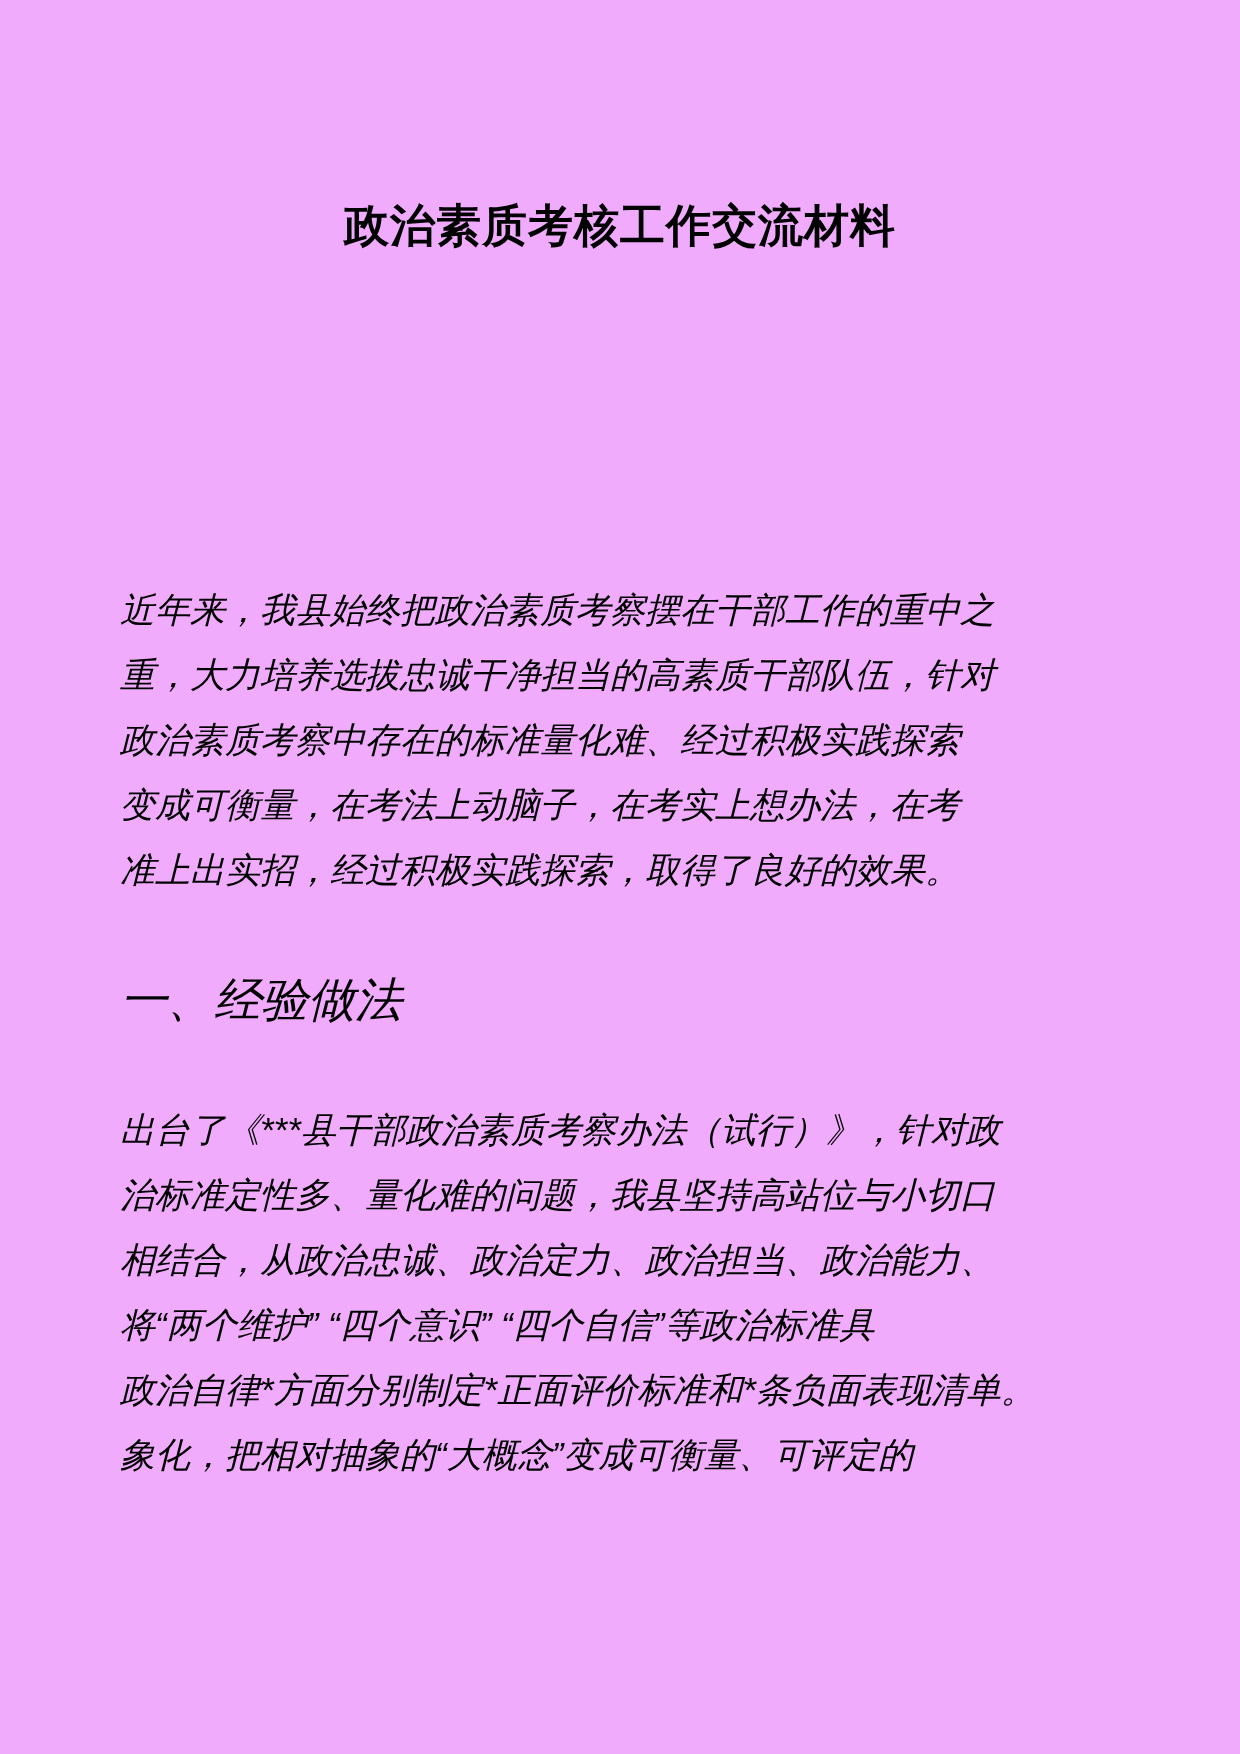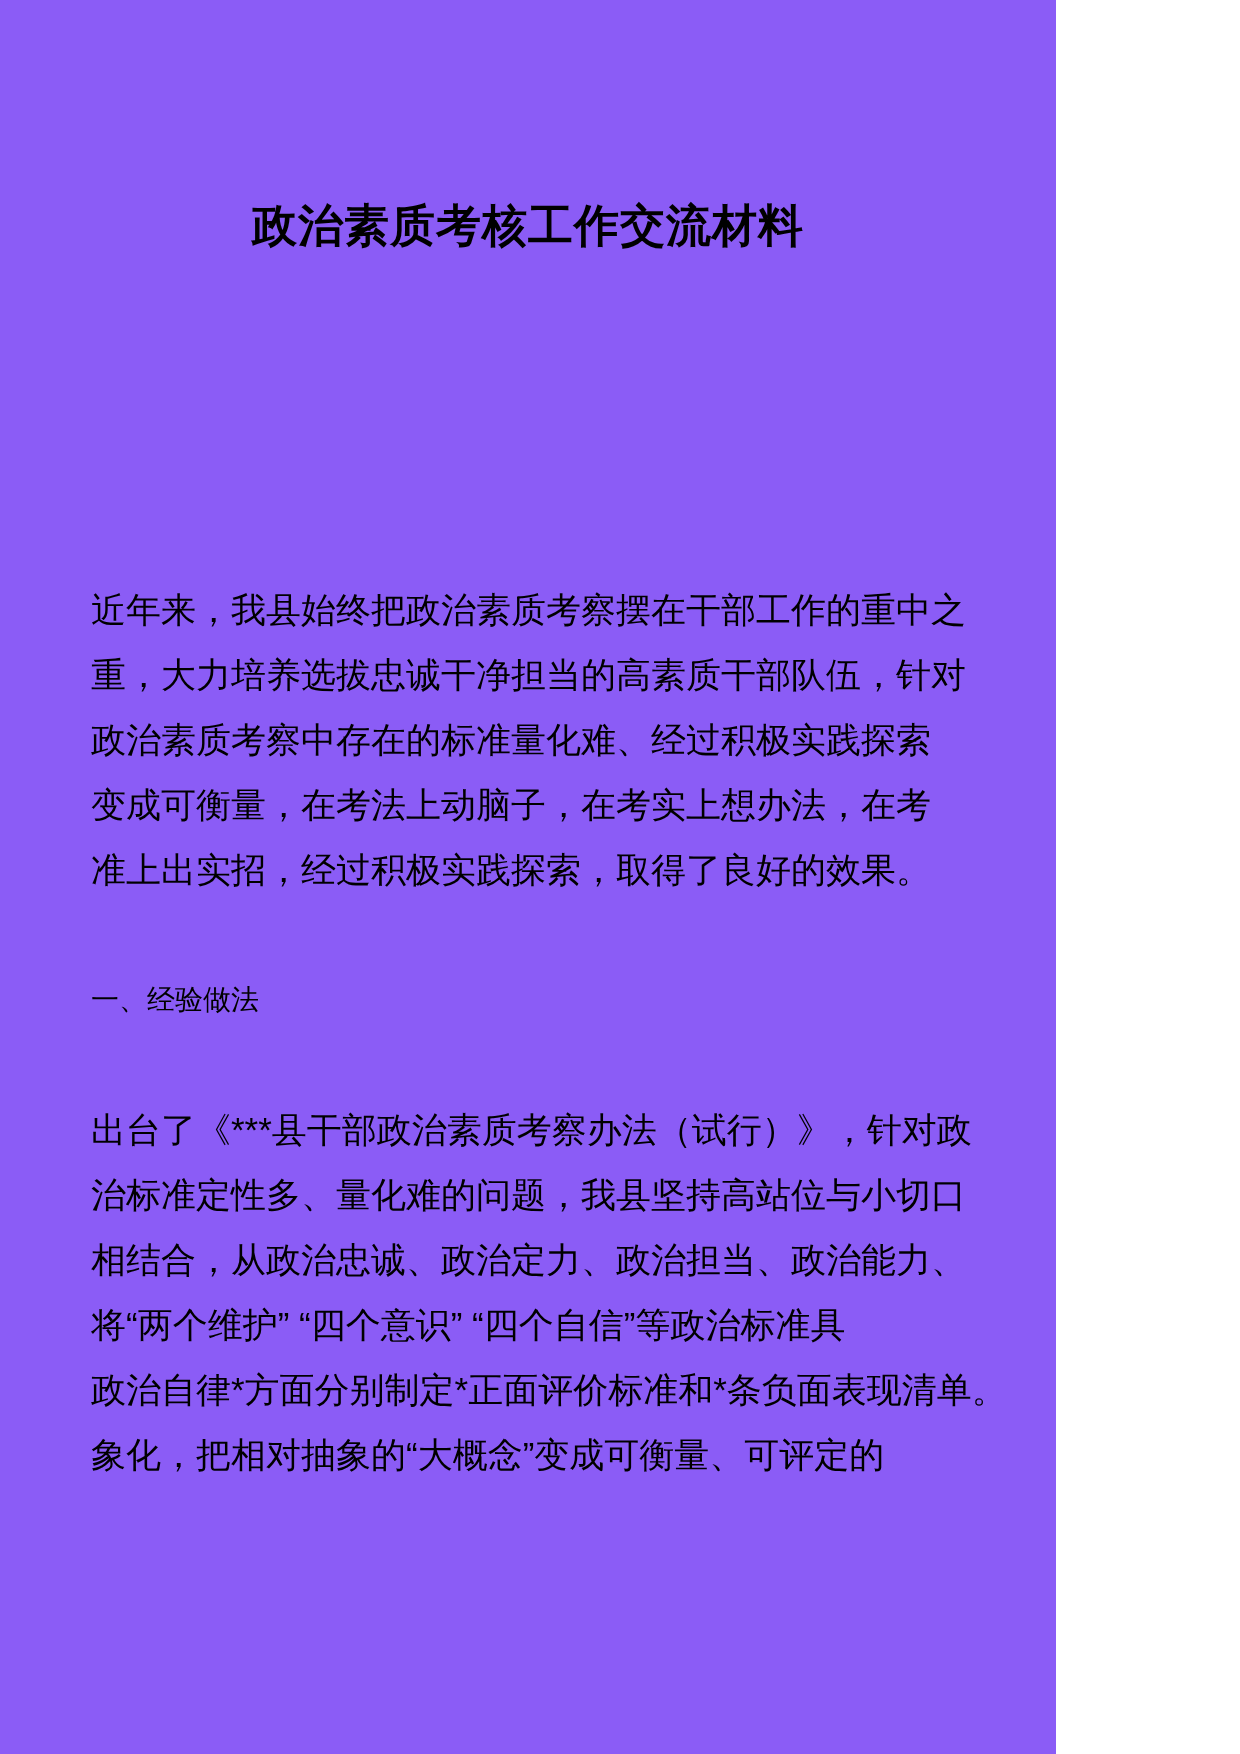--- a/index.html
+++ b/index.html
@@ -2,49 +2,50 @@
 <html lang="zh"><head>
 <meta charset="utf-8">
 <style>
   html, body {
     margin: 0;
     padding: 0;
     background: #ffffff;
   }
   .page {
     position: relative;
-    width: 1056px;
+    width: 1240px;
     height: 1754px;
-    background: #8b5cf6;
+    background: #f0abfc;
     color: #000000;
     font-family: "Liberation Sans", sans-serif;
     overflow: hidden;
   }
   .doc-title {
     margin: 195px 165px 0 165px;
     text-align: center;
     font-size: 45px;
     font-weight: 700;
     line-height: 62px;
     letter-spacing: 1px;
     white-space: nowrap;
   }
   .content {
-    margin-left: 91px;
+    margin-left: 120px;
     margin-right: 160px;
+    font-style: italic;
   }
   .para {
     padding: 0;
   }
   .para-intro {
     margin-top: 320px;
   }
   .section-heading {
     margin-top: 65px;
-    font-size: 28px;
+    font-size: 47px;
     line-height: 65px;
     font-weight: 400;
     white-space: nowrap;
   }
   .para-section {
     margin-top: 65px;
   }
   .line {
     font-size: 35px;
     line-height: 65px;

